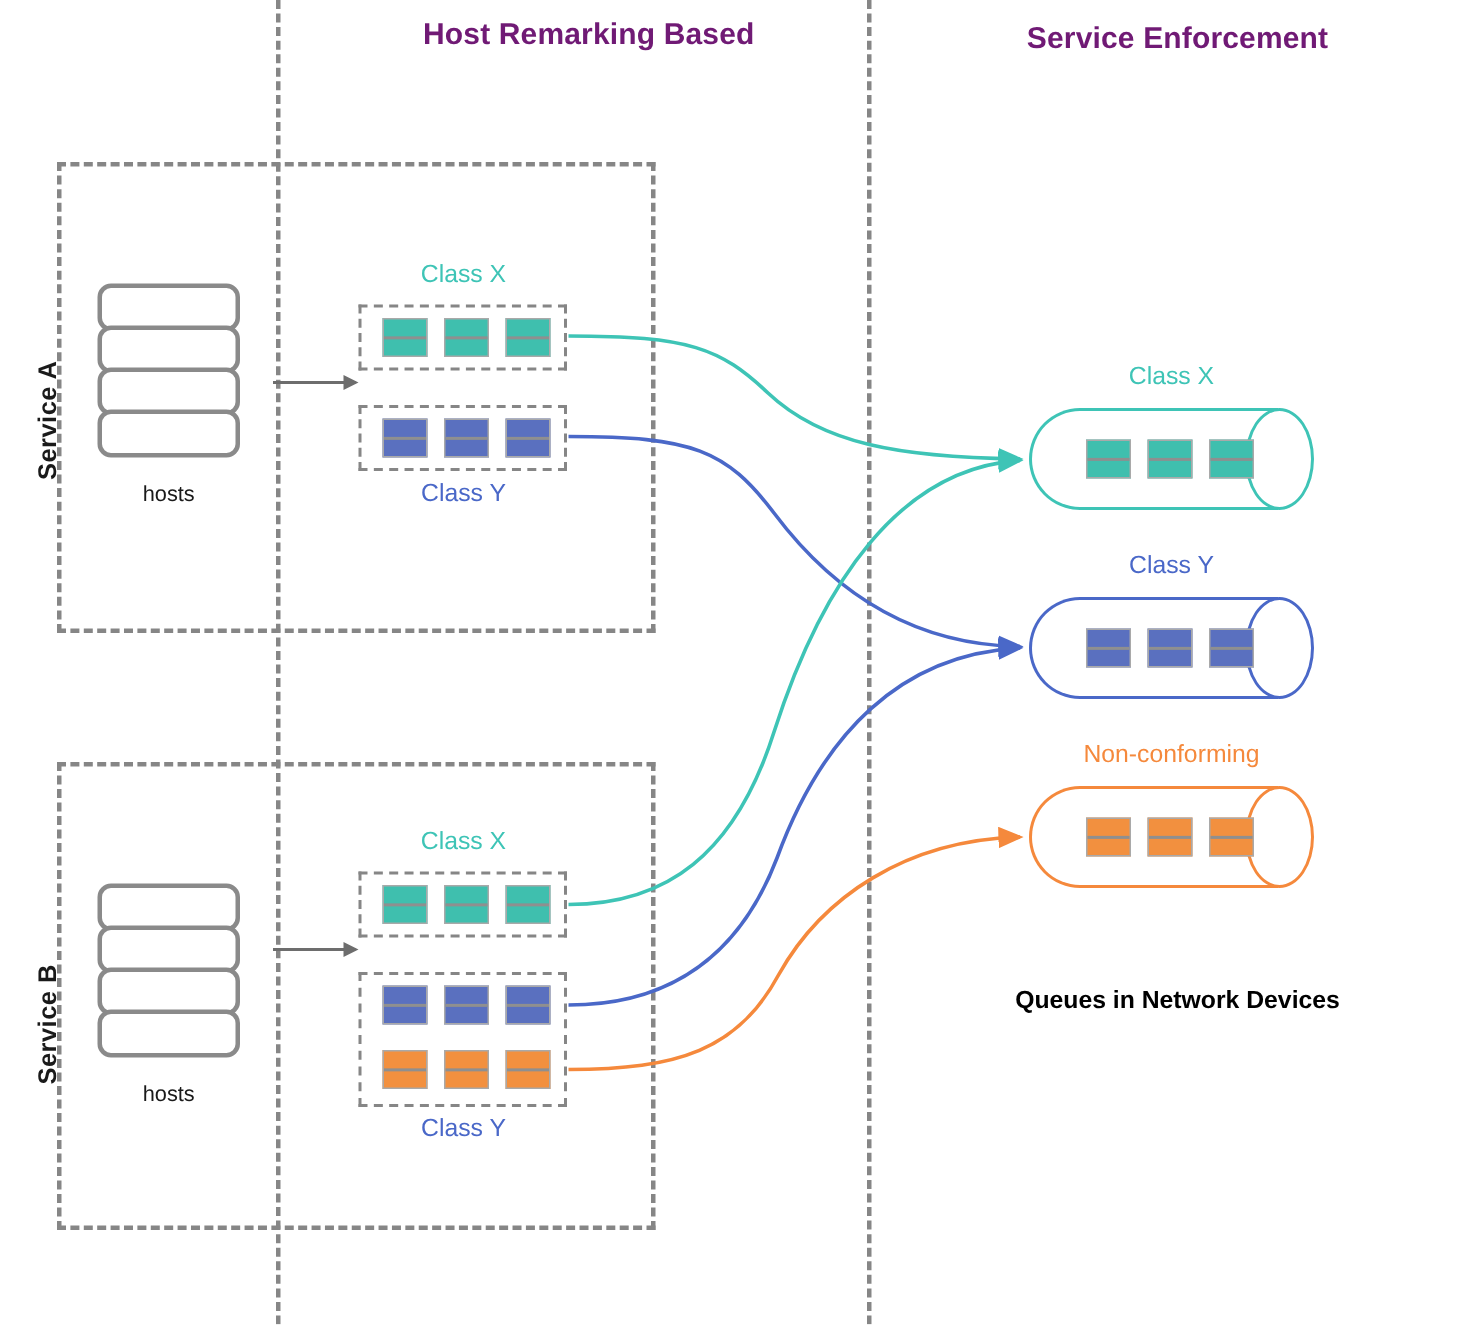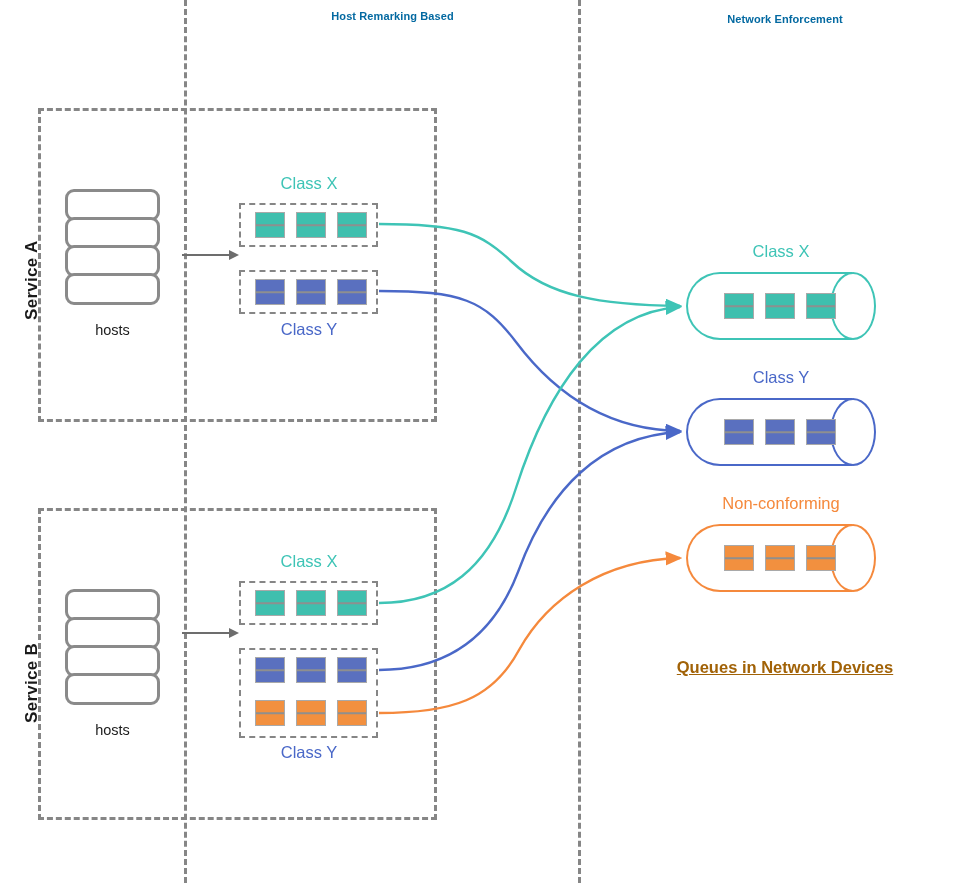--- a/index.html
+++ b/index.html
@@ -24,36 +24,35 @@
     top: 0;
     width: 975px;
     height: 883px;
     pointer-events: none;
   }
 
   
   .col-heading {
     position: absolute;
     text-align: center;
-    font-size: 11px;
+    font-size: 20px;
     font-weight: bold;
-    color: #0369a1;
+    color: #701a75;
     line-height: 1.45;
     letter-spacing: .1px;
   }
   #heading-remarking { left: 255px; top: 9px; width: 275px; }
   #heading-enforcement { left: 650px; top: 12px; width: 270px; }
   #label-queues-devices {
     position: absolute;
     left: 640px; top: 658px; width: 290px;
     text-align: center;
     font-size: 16.5px;
     font-weight: bold;
-    color: #a16207;
-    text-decoration: underline;
+    color: #000000;
   }
 
   
   .lane-divider {
     position: absolute;
     top: 0;
     width: 0;
     height: 883px;
     border-left: 3px dashed #868686;
   }
@@ -244,21 +243,21 @@
 <body>
 
 <div id="stage">
 
   <div class="lane-divider" id="lane-divider-left"></div>
   <div class="lane-divider" id="lane-divider-right"></div>
 
   <div class="col-heading" id="heading-remarking">
     <div>Host Remarking Based</div>
   </div>
-  <div class="col-heading" id="heading-enforcement">Network Enforcement</div>
+  <div class="col-heading" id="heading-enforcement">Service Enforcement</div>
   <div id="label-queues-devices">Queues in Network Devices</div>
 
   <div class="service-box" id="service-box-a"></div>
   <div class="service-label" id="service-label-a">Service A</div>
 
   <div class="hosts-stack" id="hosts-stack-a">
     <div class="host-unit"></div>
     <div class="host-unit"></div>
     <div class="host-unit"></div>
     <div class="host-unit"></div>

